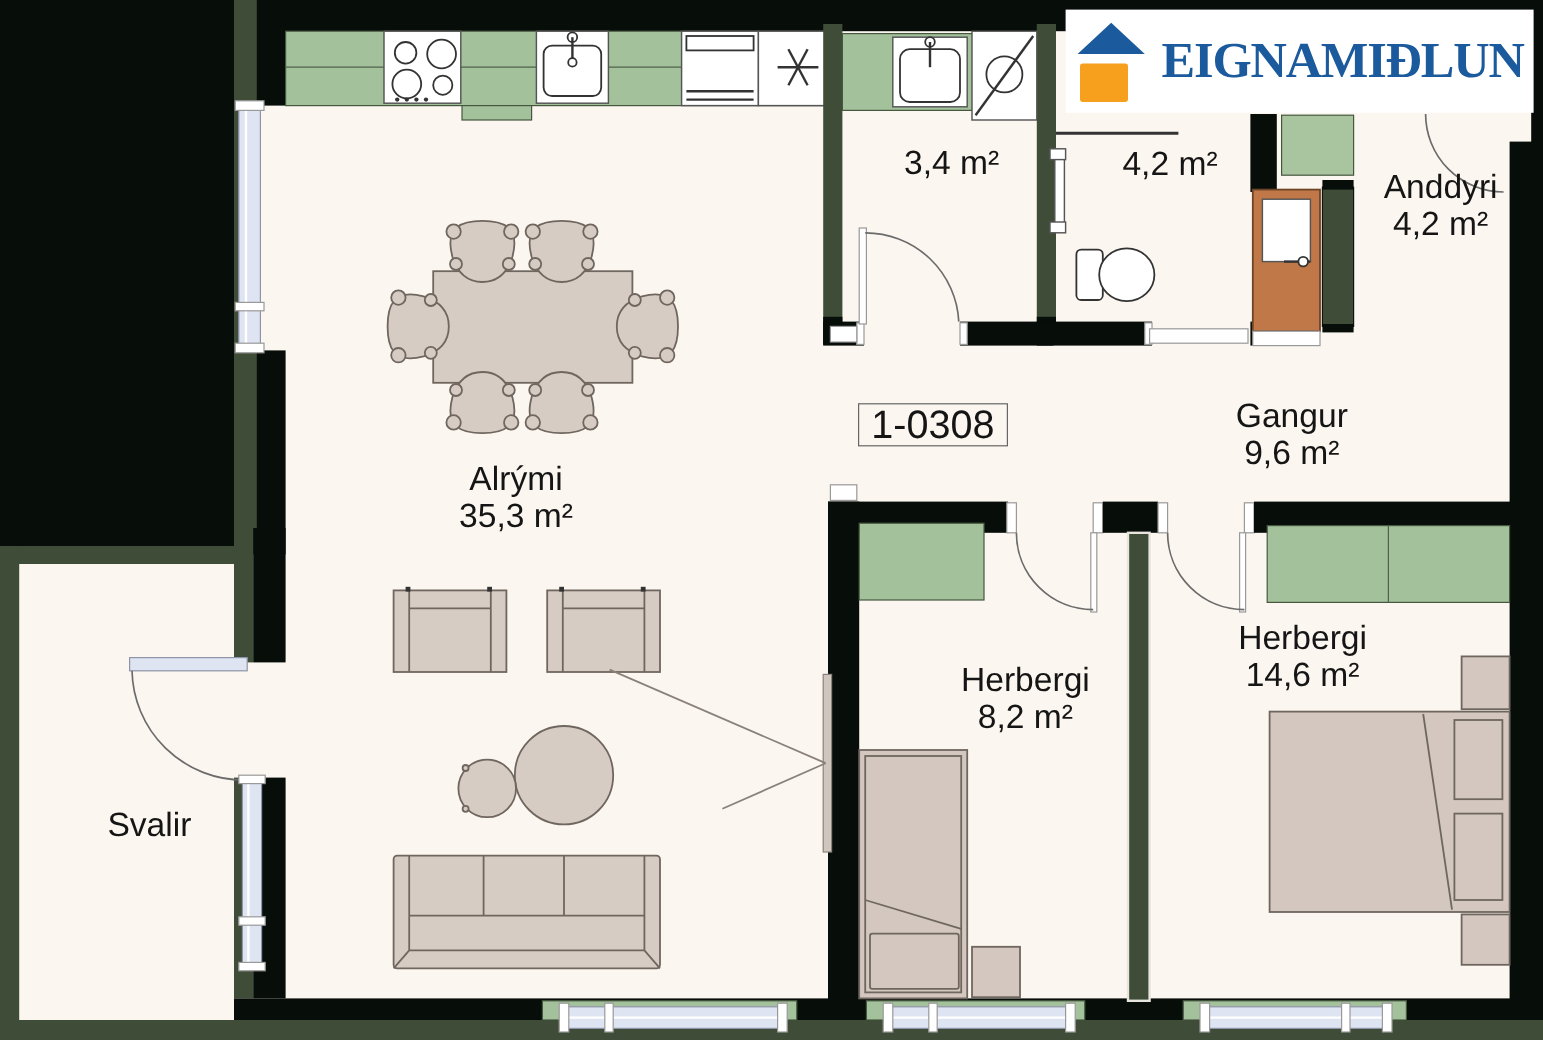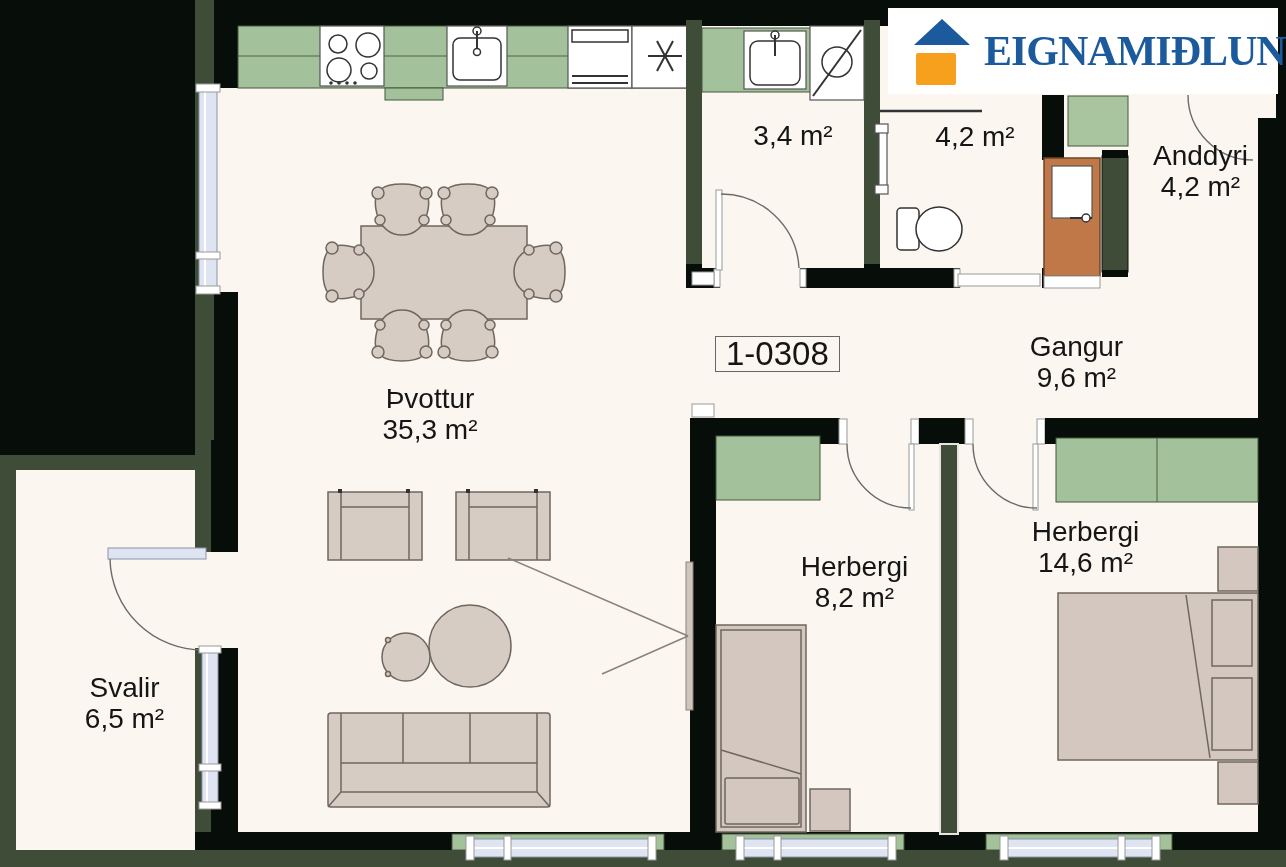--- a/index.html
+++ b/index.html
@@ -33,21 +33,21 @@
     font-size:28px;line-height:1.12;letter-spacing:0;white-space:nowrap;
   }
   .unit-box{
     position:absolute;left:715px;top:336px;height:34px;line-height:34px;
     padding:0 10px;border:1.5px solid #666;background:var(--floor-cream,#fbf6ef);
     font-size:33px;color:var(--label-color,#151515);
   }
   
   .logo{
     position:absolute;left:888px;top:8px;width:390px;height:86px;background:#fff;
-    display:flex;align-items:center;gap:12px;padding-left:26px;box-sizing:border-box;
+    display:flex;align-items:center;gap:12px;padding-left:10px;box-sizing:border-box;
   }
   .logo-house{position:relative;width:58px;height:68px;flex:0 0 auto;}
   .logo-roof{
     position:absolute;left:0;top:2px;width:0;height:0;
     border-left:28px solid transparent;border-right:28px solid transparent;
     border-bottom:26px solid var(--logo-blue,#1b5a9c);
   }
   .logo-base{
     position:absolute;left:2px;top:36px;width:40px;height:32px;
     background:var(--logo-orange,#f6a01e);border-radius:2px;
@@ -359,21 +359,21 @@
   <g>
     <rect class="f-win" x="470" y="839" width="182" height="18"></rect>
     <line x1="472" y1="848" x2="650" y2="848" stroke="#ffffff" stroke-width="2"></line>
     <rect class="jamb" x="466" y="836" width="8" height="24"></rect>
     <rect class="jamb" x="504" y="836" width="7" height="24"></rect>
     <rect class="jamb" x="648" y="836" width="8" height="24"></rect>
   </g>
 </svg>
 
 <div class="room-label" style="left:310px;top:383px;width:240px;">
-  <div>Þvottur</div>
+  <div>Alrými</div>
   <div>35,3 m²</div>
 </div>
 
 <div class="room-label" style="left:703px;top:120px;width:180px;">
   <div>3,4 m²</div>
 </div>
 
 <div class="room-label" style="left:885px;top:121px;width:180px;">
   <div>4,2 m²</div>
 </div>
@@ -393,21 +393,20 @@
   <div>8,2 m²</div>
 </div>
 
 <div class="room-label" style="left:983px;top:516px;width:205px;">
   <div>Herbergi</div>
   <div>14,6 m²</div>
 </div>
 
 <div class="room-label" style="left:32px;top:672px;width:185px;">
   <div>Svalir</div>
-  <div>6,5 m²</div>
 </div>
 
 <div class="unit-box">1-0308</div>
 
 <div class="logo">
   <div class="logo-house">
     <div class="logo-roof"></div>
     <div class="logo-base"></div>
   </div>
   <div class="logo-text">EIGNAMIÐLUN</div>

